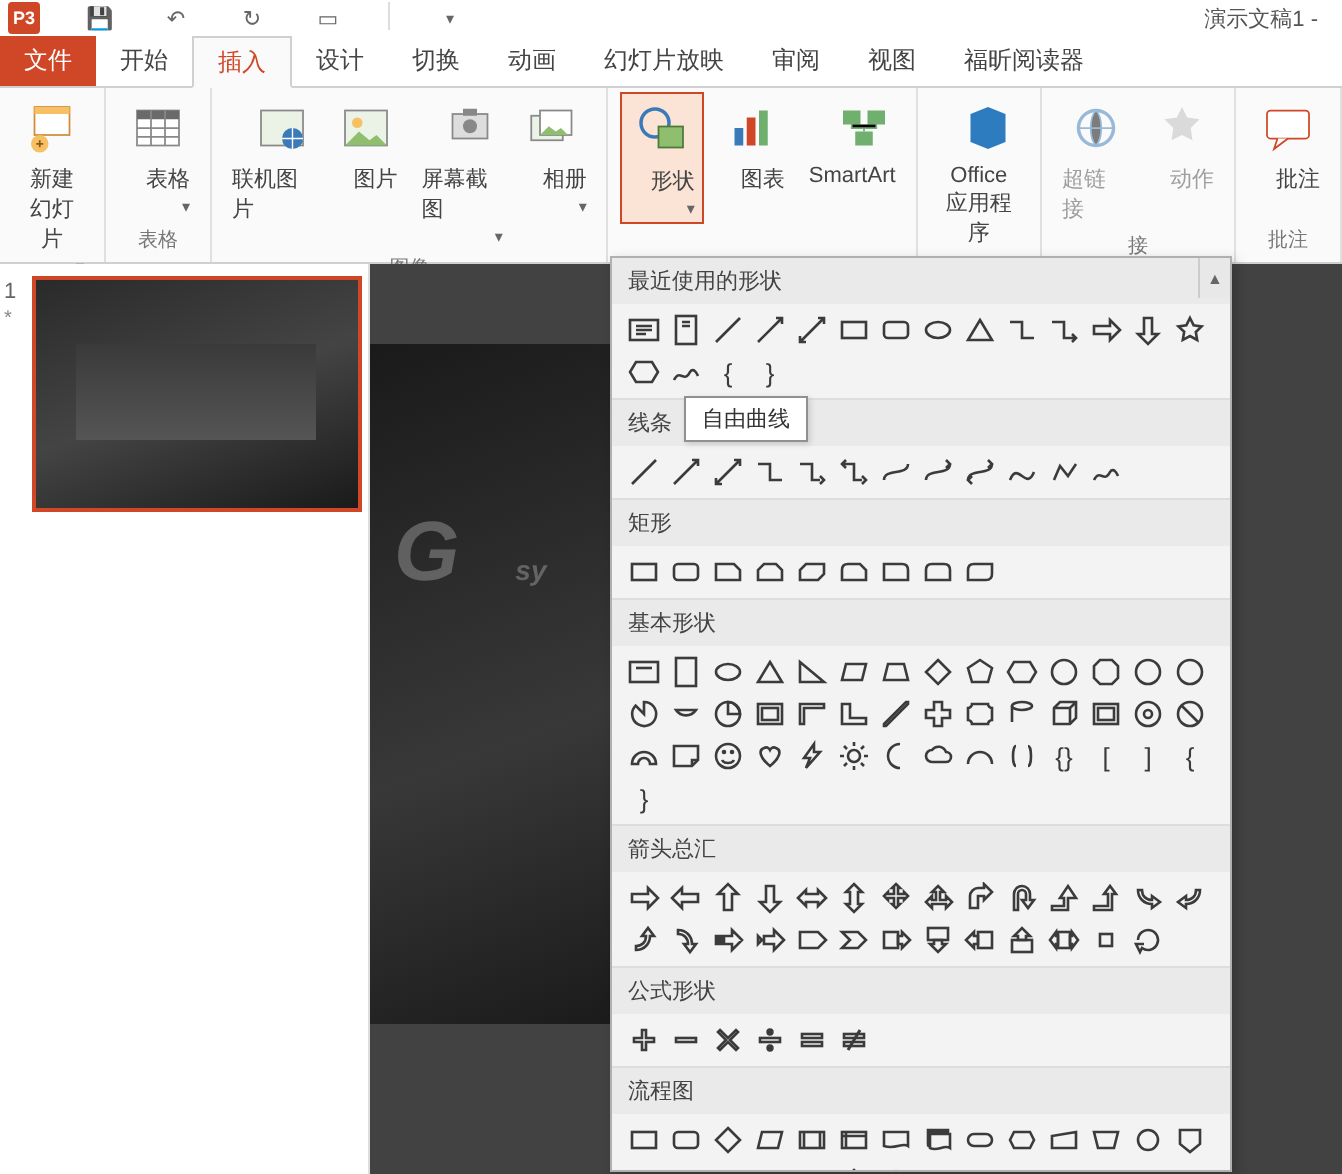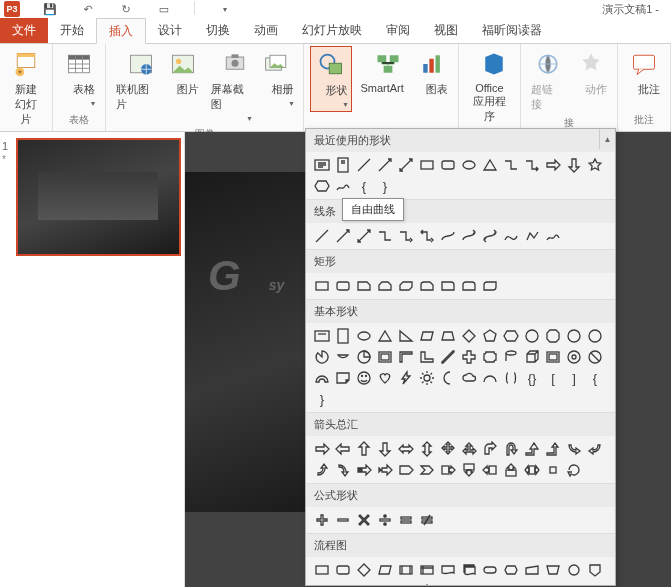--- a/index.html
+++ b/index.html
@@ -32,21 +32,21 @@
 
 .workspace { display: flex; height: calc(587px - 18px - 26px - 88px); }
 .slide-panel { width: 185px; background: #fff; border-right: 1px solid #ddd; padding: 6px; }
 .slide-thumb { position: relative; }
 .slide-num { position: absolute; left: -4px; top: 2px; font-size: 11px; color: #666; }
 .slide-star { position: absolute; left: -4px; top: 16px; font-size: 10px; color: #888; }
 .thumb { width: 165px; height: 118px; border: 2px solid #D04727; background: linear-gradient(160deg, #2a2a2a, #444, #1a1a1a); margin-left: 10px; position: relative; }
 .thumb-inner { position: absolute; left: 20px; top: 32px; width: 120px; height: 48px; background: linear-gradient(180deg, #3a3a3a, #555); }
 .canvas { flex: 1; background: #424242; position: relative; overflow: hidden; }
 .canvas-slide { position: absolute; left: 0; top: 40px; width: 300px; height: 340px; background: linear-gradient(160deg, #1a1a1a, #383838, #0f0f0f); }
-.watermark { position: absolute; left: 23px; top: 120px; font-size: 42px; color: rgba(200,200,200,0.35); font-weight: bold; font-style: italic; }
+.watermark { position: absolute; left: 12px; top: 120px; font-size: 42px; color: rgba(200,200,200,0.35); font-weight: bold; font-style: italic; }
 .watermark-sub { font-size: 14px; margin-left: 28px; }
 
 
 .shapes-dd { position: absolute; left: 305px; top: 128px; width: 311px; background: #f3f3f3; border: 1px solid #b0b0b0; box-shadow: 2px 2px 6px rgba(0,0,0,0.2); z-index: 10; max-height: 458px; overflow: hidden; }
 .dd-section-title { font-size: 11px; color: #444; padding: 4px 8px; background: #eaeaea; border-top: 1px solid #ddd; }
 .dd-section-title.first { border-top: none; display: flex; }
 .dd-scroll { position: absolute; right: 0; top: 0; width: 16px; height: 20px; background: #e8e8e8; border-left: 1px solid #ccc; display: flex; align-items: center; justify-content: center; font-size: 8px; color: #666; }
 .dd-shapes { display: flex; flex-wrap: wrap; gap: 1px; padding: 3px 6px; }
 .shp { width: 20px; height: 20px; display: flex; align-items: center; justify-content: center; font-size: 13px; color: #3b3b3b; cursor: pointer; }
 .shp svg { width: 16px; height: 16px; stroke: #3b3b3b; stroke-width: 1.3; fill: none; }
@@ -179,37 +179,37 @@
               <circle cx="12" cy="12" r="8" fill="none" stroke="#3a7ab8" stroke-width="2"></circle>
               <rect x="14" y="14" width="14" height="12" fill="#8fbf6e" stroke="#4a7a3a"></rect>
             </svg>
           </div>
         <span>形状</span>
         <span class="arrow-down">▾</span>
       </div>
       <div class="rbtn">
         <div class="ico">
             <svg class="svgico" viewBox="0 0 32 32">
+              <rect x="6" y="16" width="5" height="10" fill="#3a7ab8"></rect>
+              <rect x="13" y="10" width="5" height="16" fill="#d04727"></rect>
+              <rect x="20" y="6" width="5" height="20" fill="#6fb06f"></rect>
+            </svg>
+          </div>
+        <span>图表</span>
+      </div>
+      <div class="rbtn">
+        <div class="ico">
+            <svg class="svgico" viewBox="0 0 32 32">
               <rect x="4" y="6" width="10" height="8" fill="#6fb06f"></rect>
               <rect x="18" y="6" width="10" height="8" fill="#6fb06f"></rect>
               <rect x="11" y="18" width="10" height="8" fill="#6fb06f"></rect>
               <path d="M9 14v2h14v-2M16 16v2" stroke="#6fb06f"></path>
             </svg>
           </div>
         <span>SmartArt</span>
-      </div>
-      <div class="rbtn">
-        <div class="ico">
-            <svg class="svgico" viewBox="0 0 32 32">
-              <rect x="6" y="16" width="5" height="10" fill="#3a7ab8"></rect>
-              <rect x="13" y="10" width="5" height="16" fill="#d04727"></rect>
-              <rect x="20" y="6" width="5" height="20" fill="#6fb06f"></rect>
-            </svg>
-          </div>
-        <span>图表</span>
       </div>
     </div>
     <div class="group-label">&nbsp;</div>
   </div>
 
   <div class="group">
     <div class="group-buttons">
       <div class="rbtn">
         <div class="ico">
             <svg class="svgico" viewBox="0 0 32 32">

